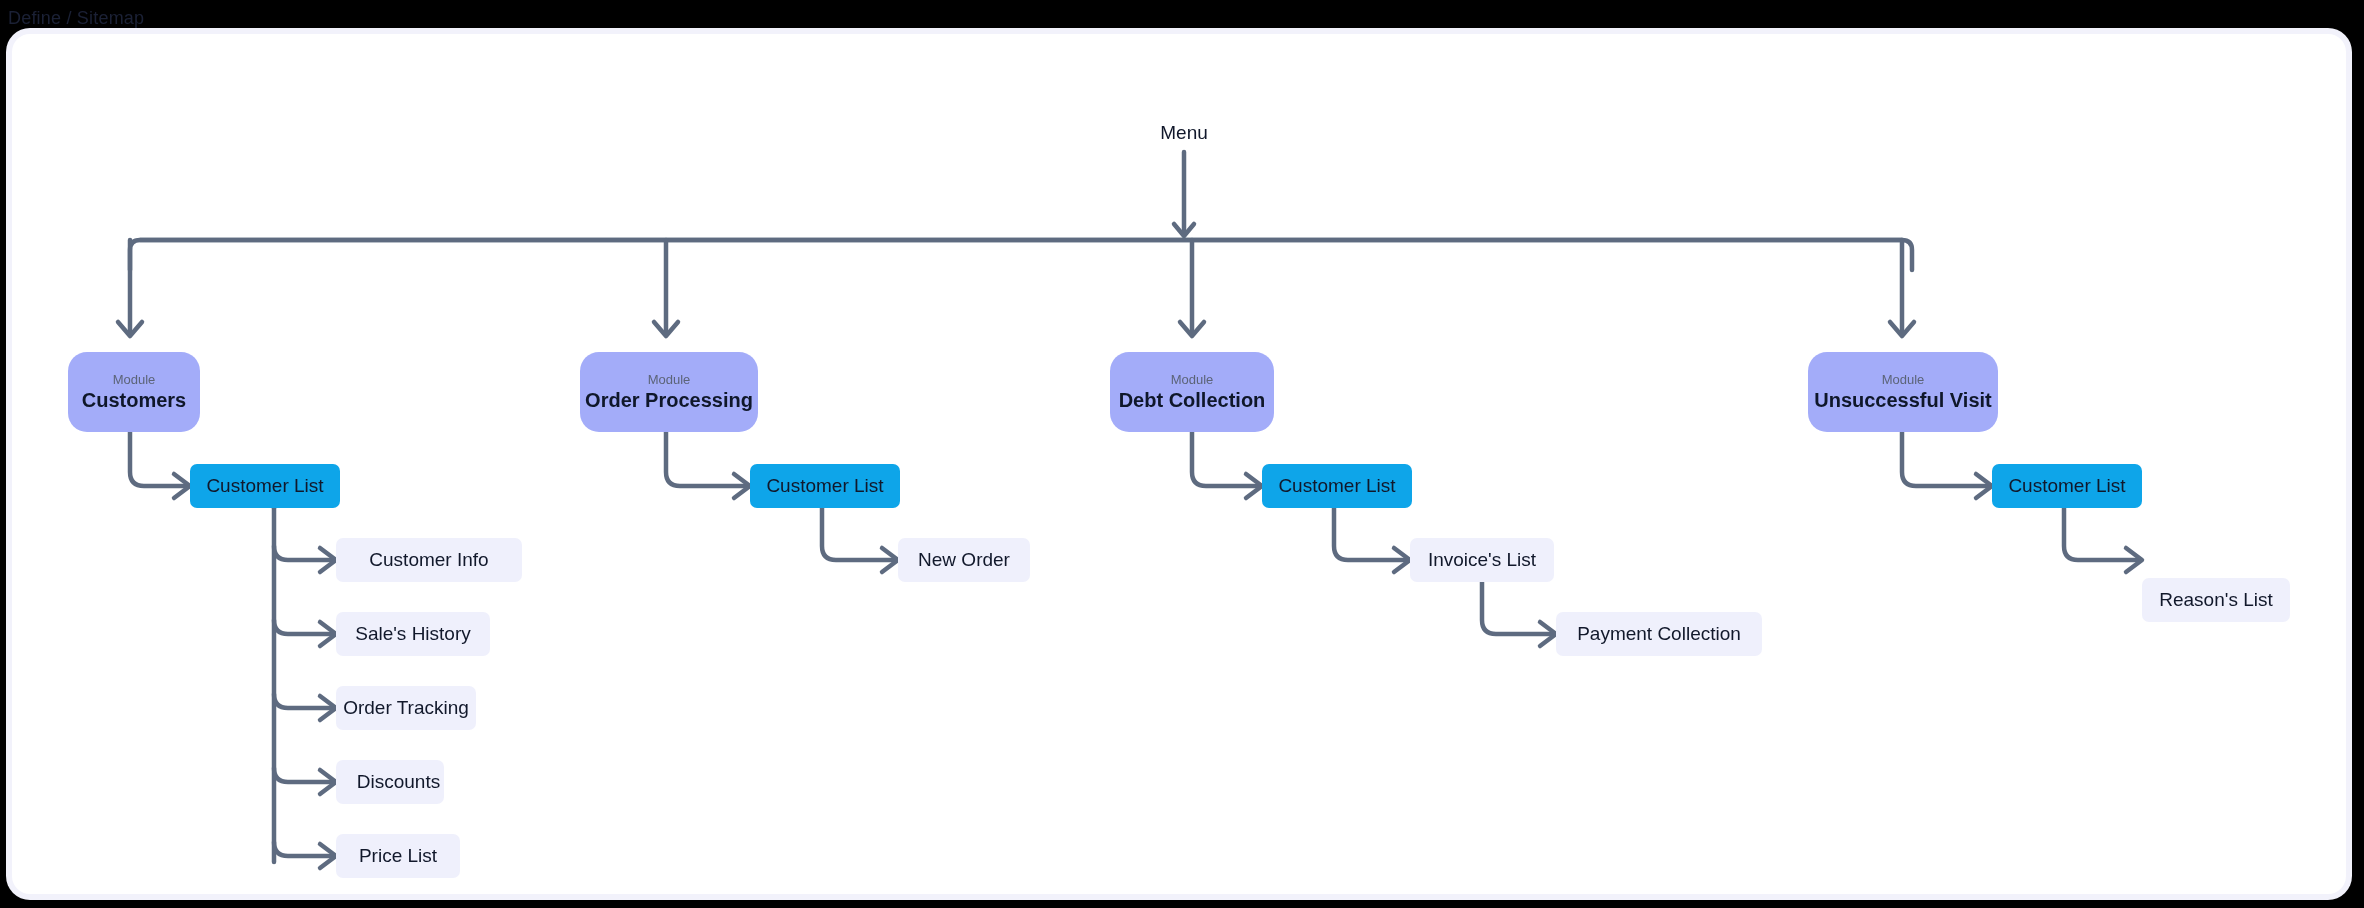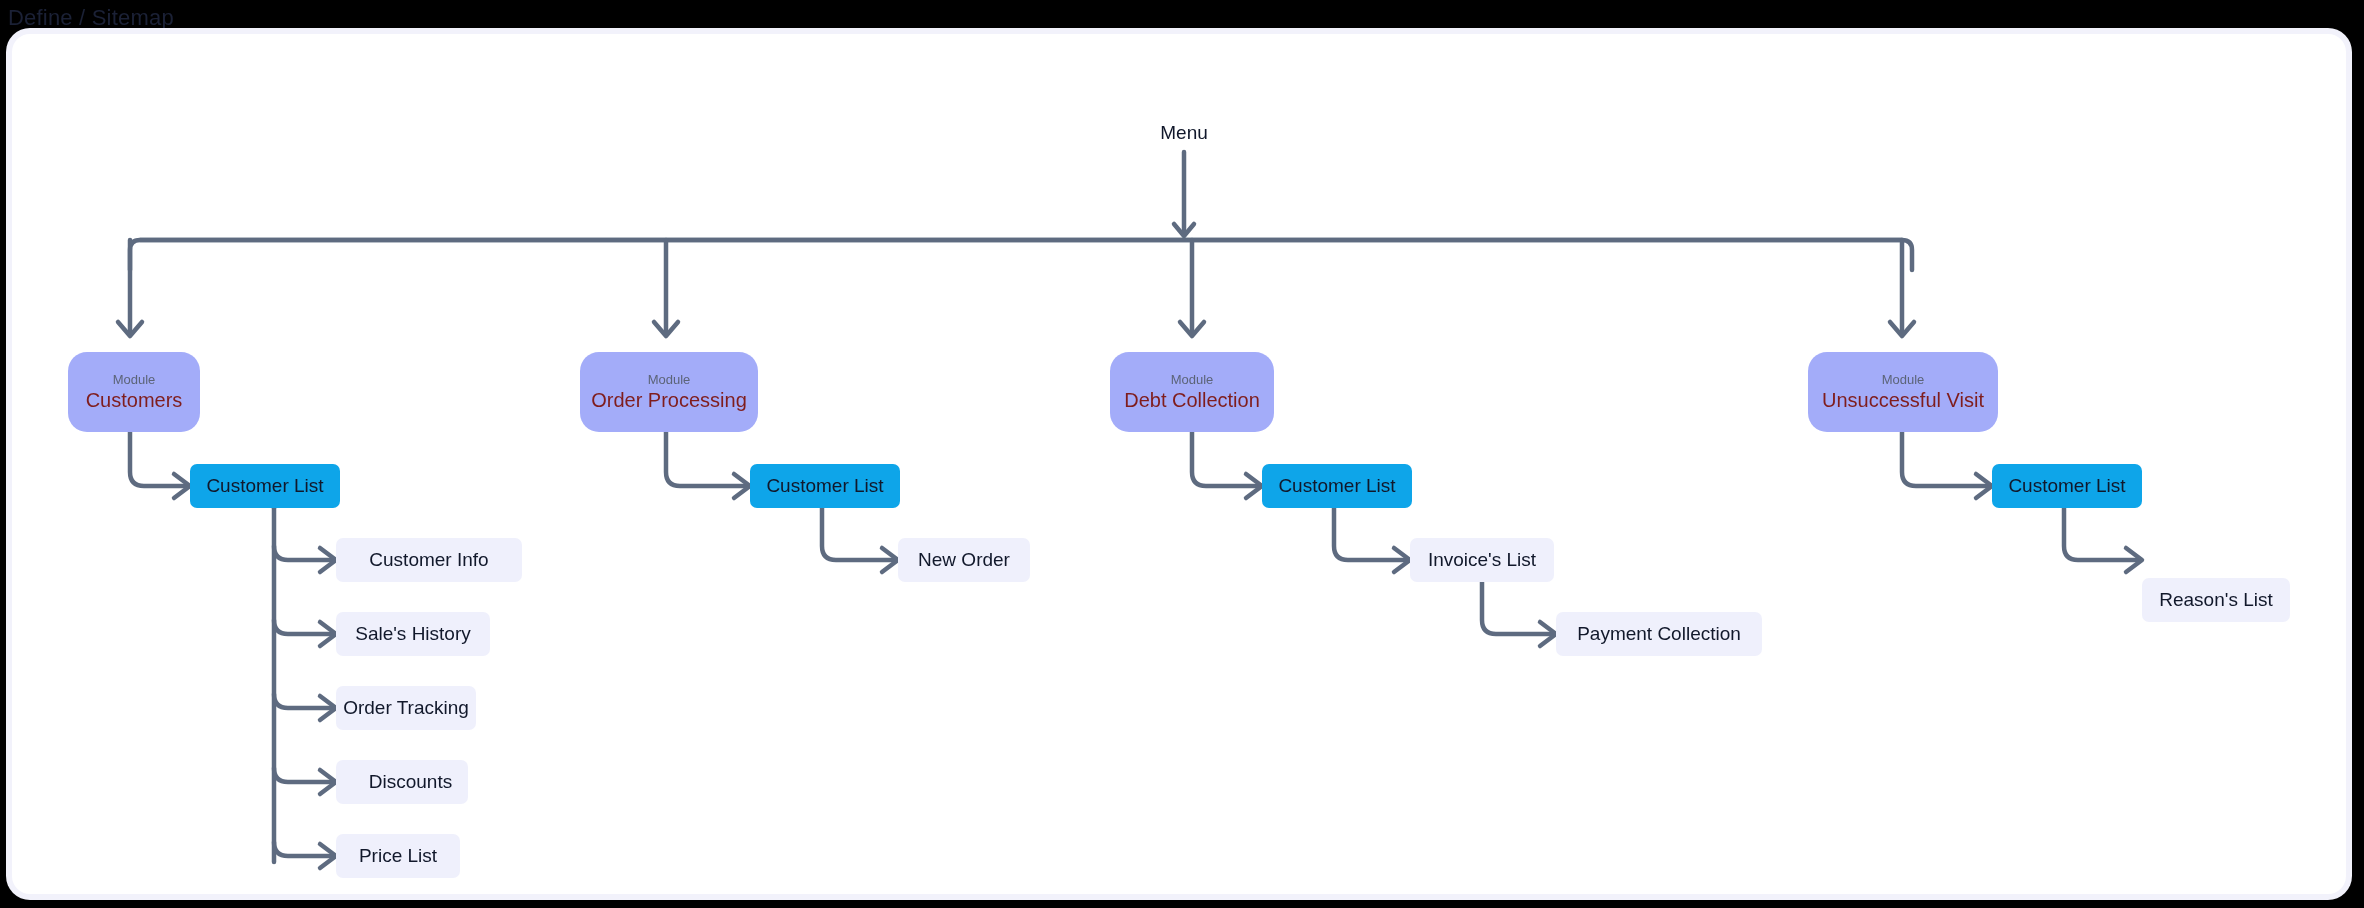--- a/index.html
+++ b/index.html
@@ -17,21 +17,21 @@
     width: 2364px;
     height: 908px;
     background: #000000;
   }
 
   
   #breadcrumb {
     position: absolute;
     left: 8px;
     top: 8px;
-    font-size: 22px;
+    font-size: 18px;
     line-height: 20px;
     color: #1b2136;
     letter-spacing: 0.2px;
     white-space: nowrap;
   }
 
   
   #canvas {
     position: absolute;
     left: 12px;
@@ -87,22 +87,22 @@
   }
   .node.module .kicker {
     font-size: 13px;
     line-height: 15px;
     color: #5c6478;
     margin-bottom: 2px;
   }
   .node.module .title {
     font-size: 20px;
     line-height: 23px;
-    font-weight: normal;
-    color: #7f1d1d;
+    font-weight: bold;
+    color: #0f172a;
   }
 
   
   .node.screen {
     background: #0ea5e9;
     color: #11182b;
     font-size: 19px;
     line-height: 22px;
   }
 
@@ -241,21 +241,21 @@
       </div>
 
       <div class="node leaf" style="left:324px; top:578px; width:154px; height:44px;">
         <span>Sale's History</span>
       </div>
 
       <div class="node leaf" style="left:324px; top:652px; width:140px; height:44px;">
         <span>Order Tracking</span>
       </div>
 
-      <div class="node leaf" style="left:324px; top:726px; width:132px; height:44px;padding-left:17px;">
+      <div class="node leaf" style="left:324px; top:726px; width:108px; height:44px;padding-left:17px;">
         <span>Discounts</span>
       </div>
 
       <div class="node leaf" style="left:324px; top:800px; width:124px; height:44px;">
         <span>Price List</span>
       </div>
 
       <div class="node leaf" style="left:886px; top:504px; width:132px; height:44px;">
         <span>New Order</span>
       </div>

